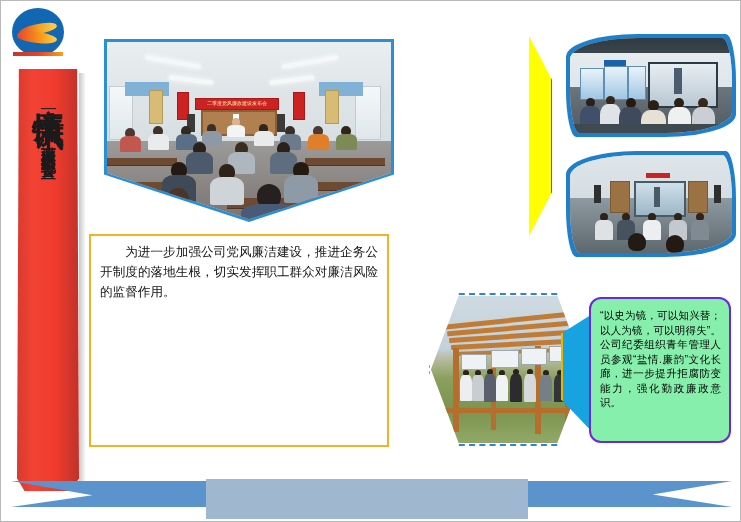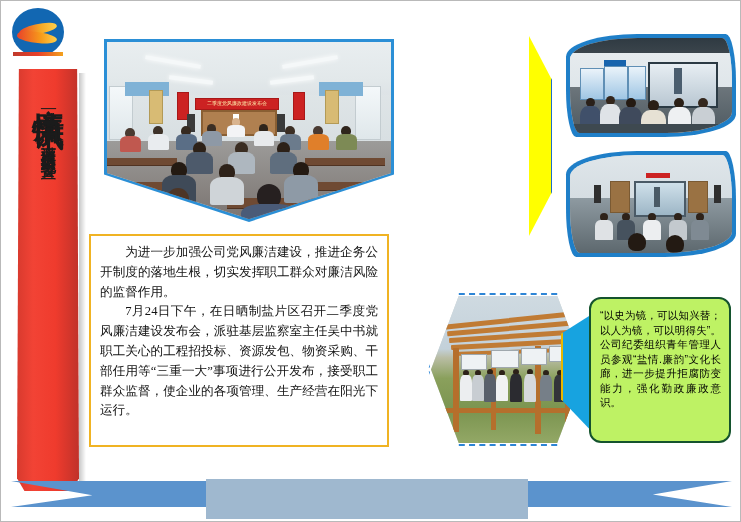--- a/index.html
+++ b/index.html
@@ -225,22 +225,22 @@
   }
   #callout-yellow .indent { text-indent: 2em; }
 
   
   #callout-cyan {
     position: absolute;
     left: 588px;
     top: 296px;
     width: 142px;
     height: 146px;
-    background: #bef264;
-    border: 2px solid #14532d;
+    background: #86efac;
+    border: 2px solid #6d28d9;
     border-radius: 12px;
     box-sizing: border-box;
     padding: 9px 8px 6px 9px;
     font-family: "Liberation Sans", "DejaVu Sans", sans-serif;
     font-size: 10.5px;
     line-height: 14.5px;
     color: #000000;
     text-align: justify;
     word-break: break-all;
     overflow: hidden;
@@ -546,21 +546,20 @@
         <div class="head" style="left:60px;top:146px;width:22px;height:22px;background:#4d3526;"></div>
         <div class="body" style="left:46px;top:164px;width:50px;height:26px;background:#38404e;"></div>
         <div class="head" style="left:150px;top:142px;width:24px;height:24px;background:#262020;"></div>
         <div class="body" style="left:134px;top:162px;width:56px;height:28px;background:#4a5b78;"></div>
       </div>
     </div>
   </div>
 
   <div id="article">
     <p>为进一步加强公司党风廉洁建设，推进企务公开制度的落地生根，切实发挥职工群众对廉洁风险的监督作用。</p>
-    <p>7月24日下午，在日晒制盐片区召开二季度党风廉洁建设发布会，派驻基层监察室主任吴中书就职工关心的工程招投标、资源发包、物资采购、干部任用等“三重一大”事项进行公开发布，接受职工群众监督，使企业的各项管理、生产经营在阳光下运行。</p>
   </div>
 
   <div id="callout-yellow-tail"></div>
 
   <div id="photo-r1">
     <div class="frame"></div>
     <div class="inner">
       <div class="hall-photo">
         <div class="screen" style="left:78px;top:24px;width:66px;height:42px;"></div>
         <div style="position:absolute;left:104px;top:30px;width:8px;height:26px;background:#4a5d6e;"></div>

